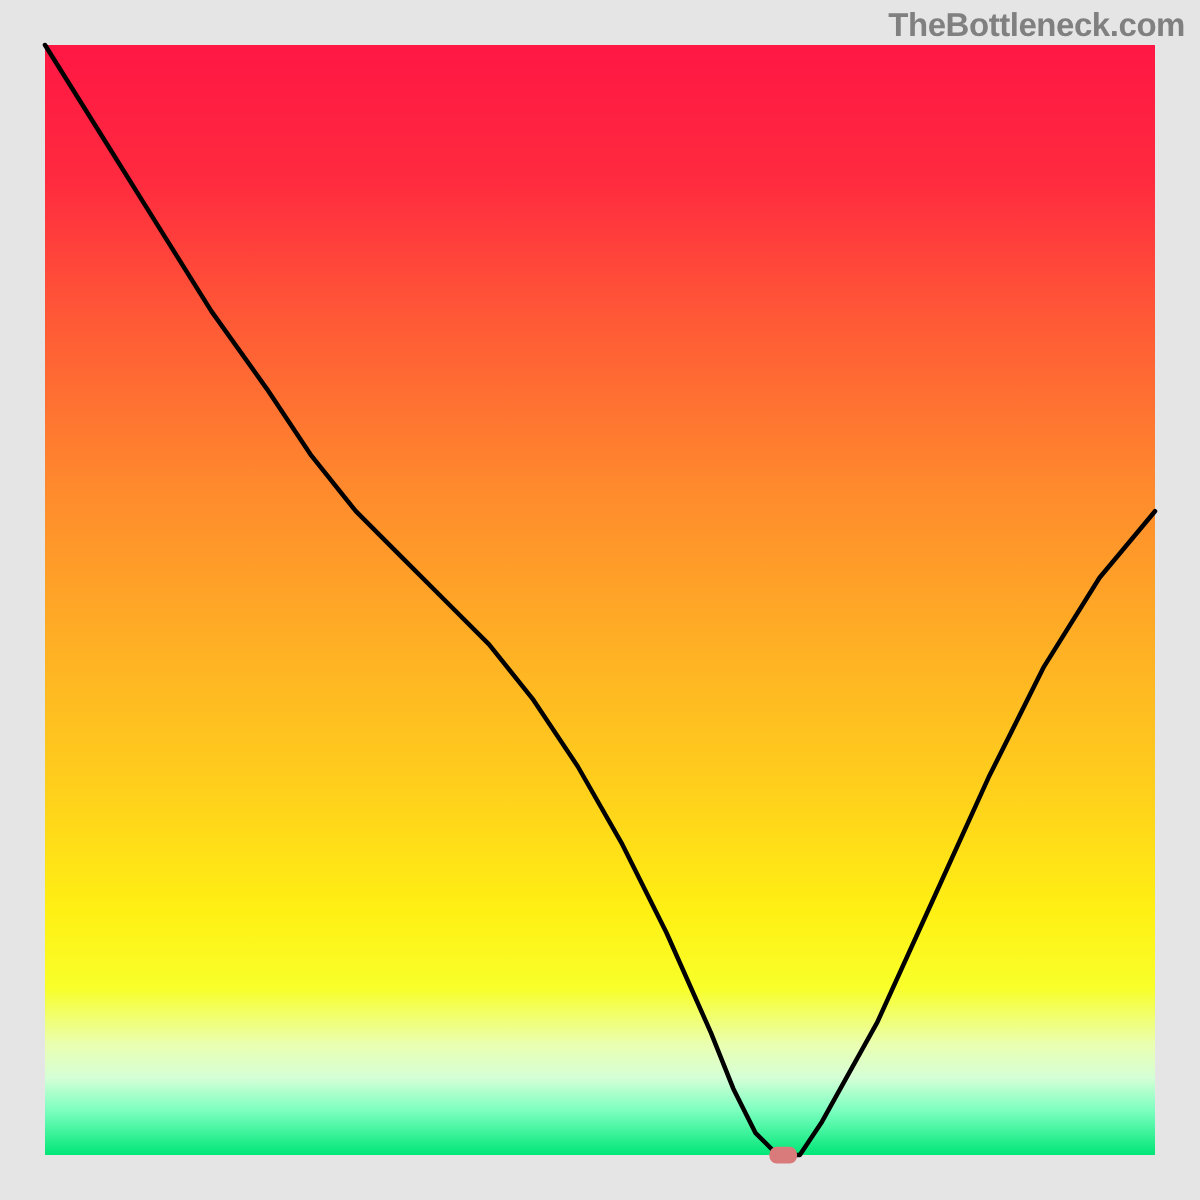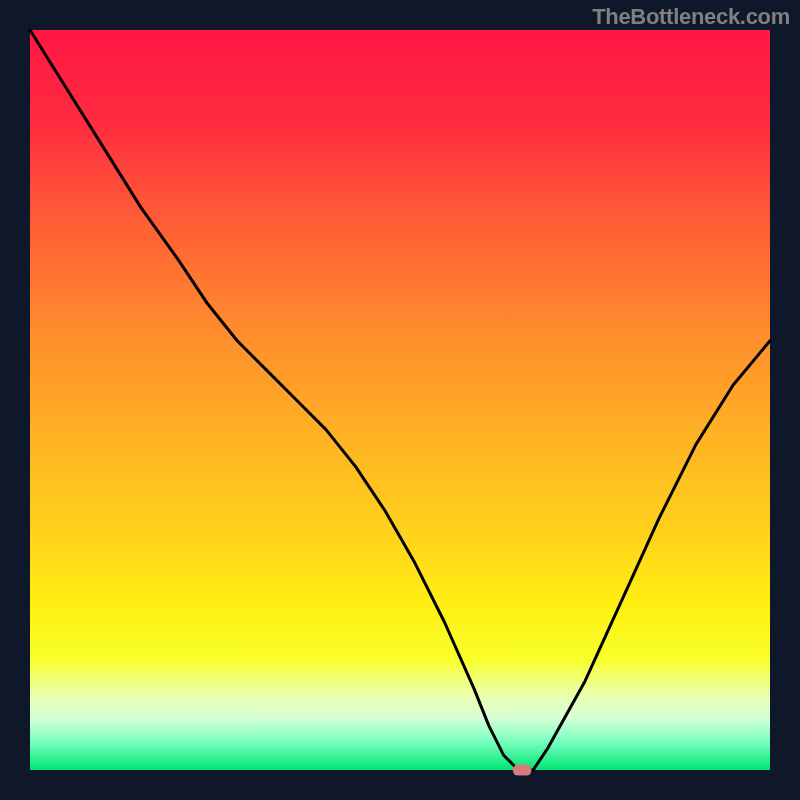--- a/index.html
+++ b/index.html
@@ -1,16 +1,16 @@
 <!DOCTYPE html>
 <html><head>
 <meta charset="utf-8">
 <style>
   body { margin: 0; padding: 0; width: 800px; height: 800px; }
-  .chart-container { width: 800px; height: 800px; position: relative; background: #0f172a; }
+  .chart-container { width: 800px; height: 800px; position: relative; background: #e5e5e5; }
   svg { display: block; }
   .watermark {
     position: absolute;
     top: 4px;
     right: 10px;
     color: #808080;
     font-family: Arial, Helvetica, sans-serif;
     font-size: 22px;
     font-weight: bold;
     letter-spacing: -0.3px;

